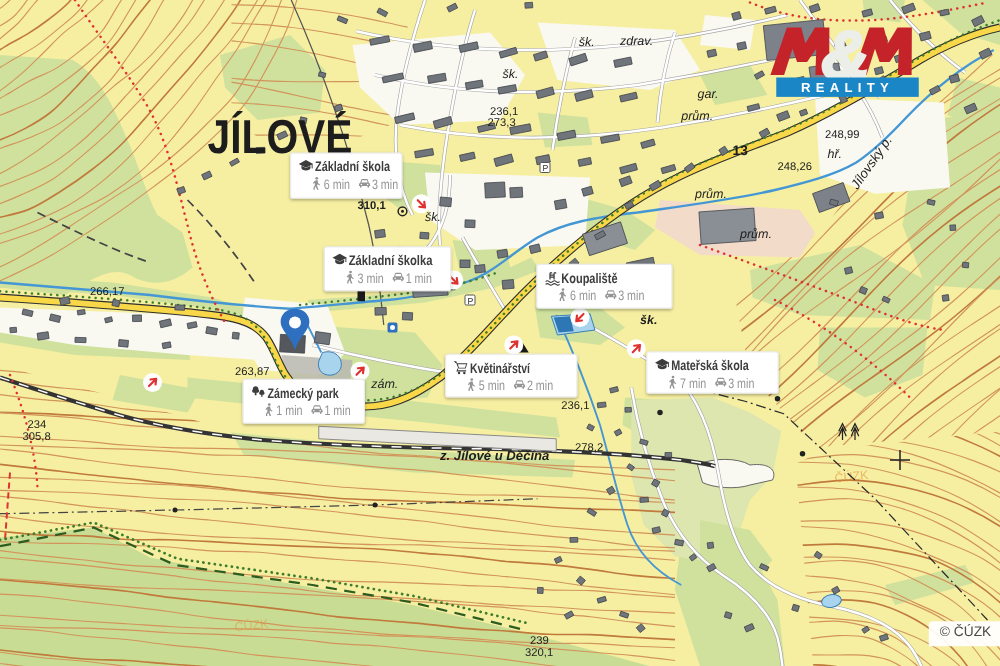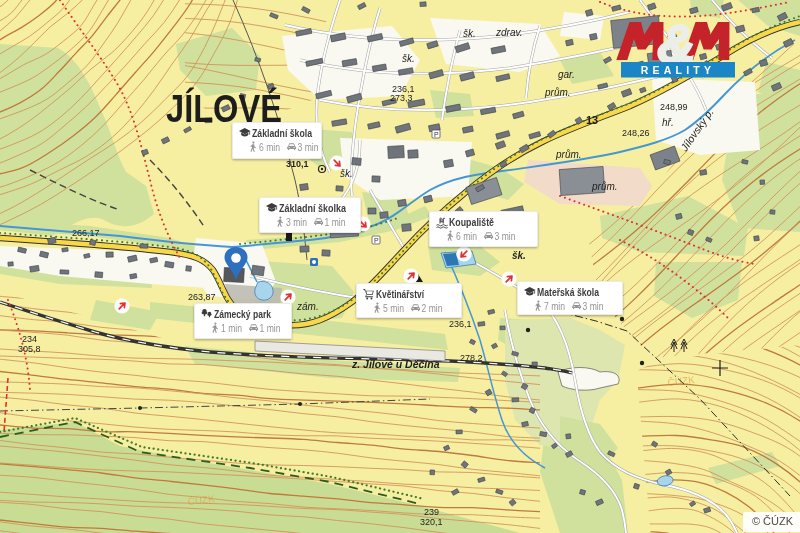--- a/index.html
+++ b/index.html
@@ -1,18 +1,18 @@
 <!DOCTYPE html>
 <html><head><meta charset="utf-8">
 <style>
 *{margin:0;padding:0;box-sizing:border-box}
 html,body{width:800px;height:533px;overflow:hidden;font-family:"Liberation Sans",sans-serif}
 #stage{position:relative;width:800px;height:533px;overflow:hidden}
 svg.base{position:absolute;left:0;top:0}
-#cuzk{position:absolute;right:0;bottom:1px;background:rgba(255,255,255,0.93);color:#4a4a4a;font-size:11px;padding:3px 7px 5px 9px;z-index:6;border-radius:3px 0 0 0}
+#cuzk{position:absolute;right:0;bottom:16px;background:rgba(255,255,255,0.93);color:#4a4a4a;font-size:11px;padding:3px 7px 5px 9px;z-index:6;border-radius:3px 0 0 0}
 </style></head>
 <body>
 <div id="stage">
 <svg class="base" width="800" height="533" viewBox="0 0 800 533">
 
 <defs>
 <filter id="sh" x="-20%" y="-20%" width="140%" height="160%">
           <feDropShadow dx="0" dy="1.2" stdDeviation="1.3" flood-color="#000" flood-opacity="0.3"></feDropShadow>
         </filter>
 <clipPath id="clipTL">

